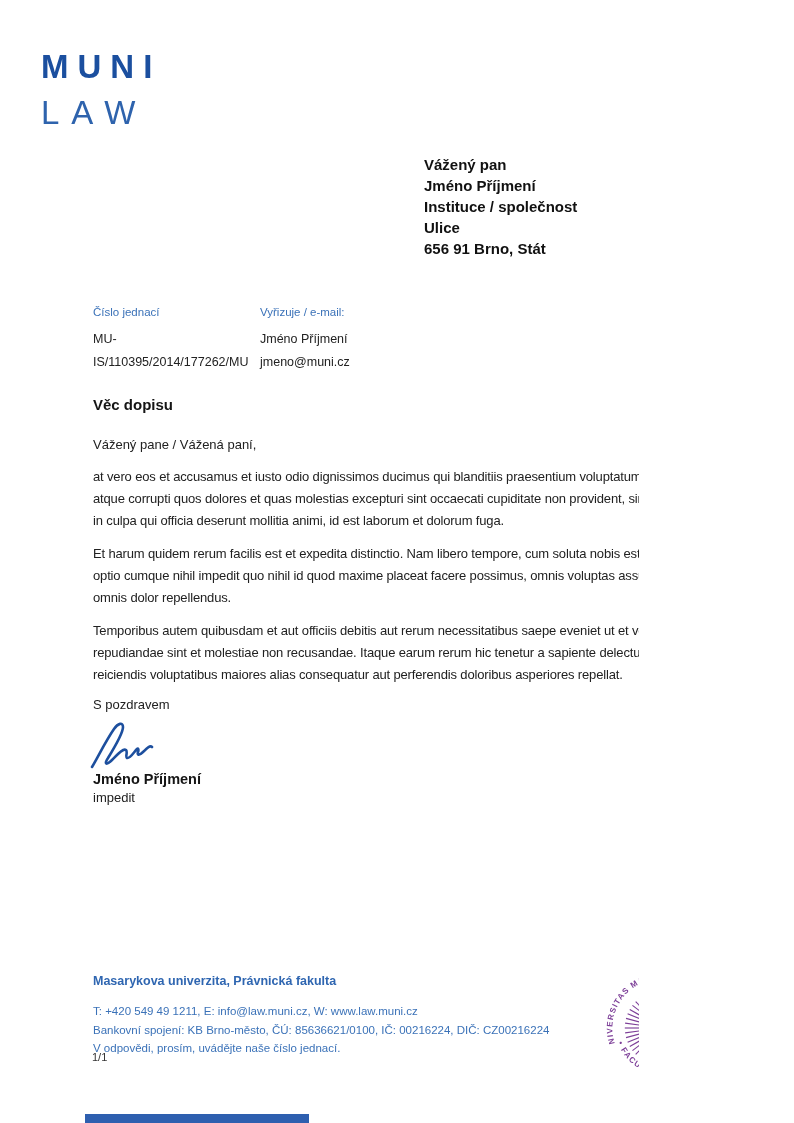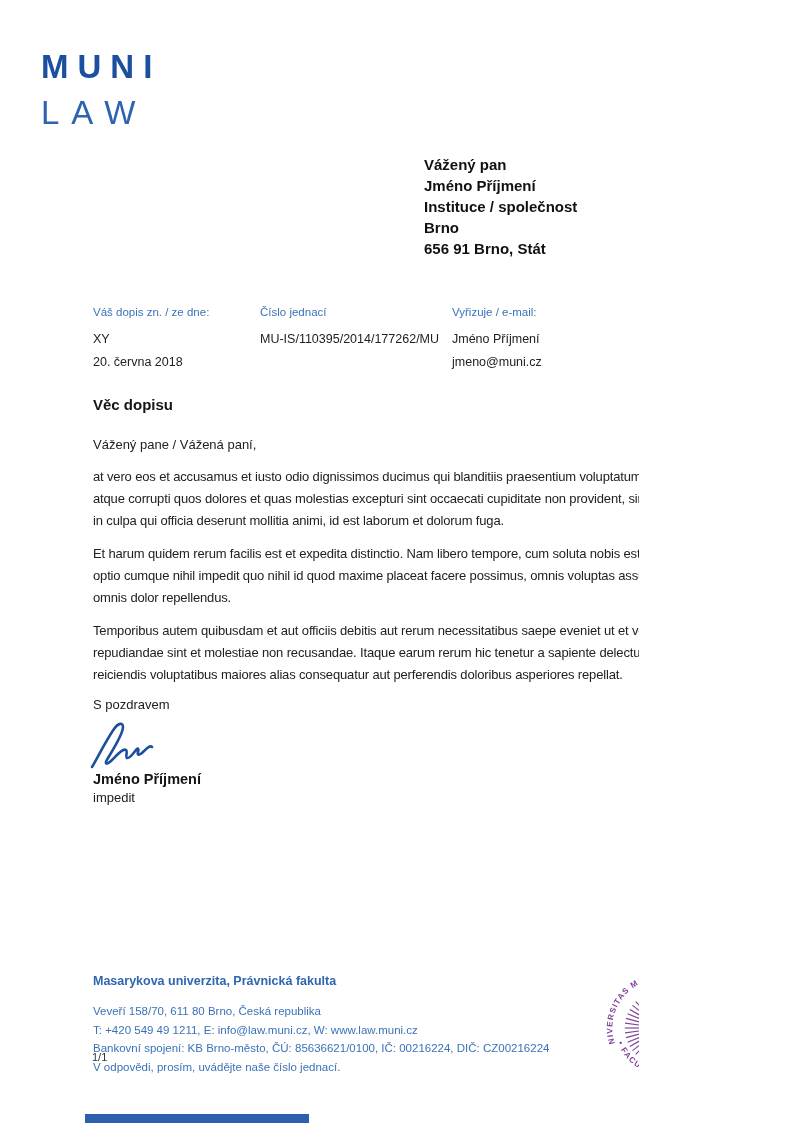--- a/index.html
+++ b/index.html
@@ -45,30 +45,25 @@
 
   <header class="logo">
     <div class="logo-muni">MUNI</div>
     <div class="logo-law">LAW</div>
   </header>
 
   <section class="recipient">
     <div>Vážený pan</div>
     <div>Jméno Příjmení</div>
     <div>Instituce / společnost</div>
-    <div>Brno</div>
+    <div>Ulice</div>
     <div>656 91 Brno, Stát</div>
   </section>
 
   <section class="refline">
-    <div>
-      <div class="ref-label">Váš dopis zn. / ze dne:</div>
-      <div class="ref-val">XY</div>
-      <div class="ref-val">20. června 2018</div>
-    </div>
     <div>
       <div class="ref-label">Číslo jednací</div>
       <div class="ref-val">MU-IS/110395/2014/177262/MU</div>
       <div class="ref-val"></div>
     </div>
     <div>
       <div class="ref-label">Vyřizuje / e-mail:</div>
       <div class="ref-val">Jméno Příjmení</div>
       <div class="ref-val">jmeno@muni.cz</div>
     </div>
@@ -85,21 +80,20 @@
     <svg class="signature-svg" width="132" height="52" viewBox="0 0 132 52">
       <path d="M3,49 C8,41 16,24 25,11 C29,5 34,4 34,9 C34,14 27,27 19,40 C15,46 17,48 23,42 C29,36 34,30 37,32 C39,34 36,39 38,40 C41,41 45,34 48,31 C49,30 50,31 49,34 C48,37 50,38 54,34 C58,30 61,27 63,29" stroke="#1d4f9e" stroke-width="2.6" fill="none" stroke-linecap="round" stroke-linejoin="round"></path>
     </svg>
 
     <p class="signer-name">Jméno Příjmení</p>
     <p class="signer-role">impedit</p>
   </main>
 
   <div class="footer-heading">Masarykova univerzita, Právnická fakulta</div>
   <div class="footer-lines">
-    <div>Veveří 158/70, 611 80 Brno, Česká republika</div>
     <div>T: +420 549 49 1211, E: info@law.muni.cz, W: www.law.muni.cz</div>
     <div>Bankovní spojení: KB Brno-město, ČÚ: 85636621/0100, IČ: 00216224, DIČ: CZ00216224</div>
     <div>V odpovědi, prosím, uvádějte naše číslo jednací.</div>
   </div>
   <div class="page-number">1/1</div>
 
   <svg class="seal" width="124" height="124" viewBox="0 0 120 120">
     <defs>
       <path id="sealArcTop" d="M 14,74 A 48,48 0 1 1 106,74"></path>
       <path id="sealArcBottom" d="M 17,73 A 45,45 0 0 0 103,73"></path>

